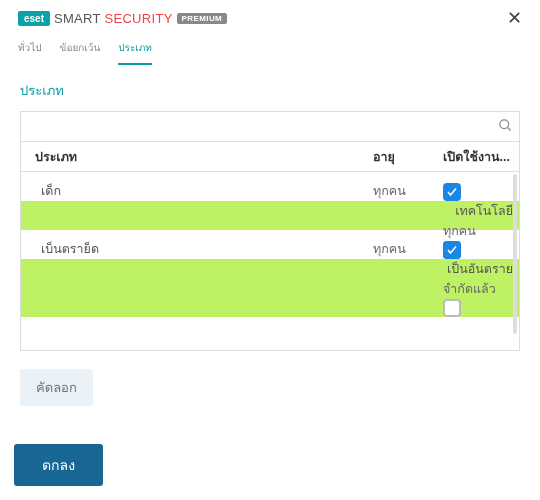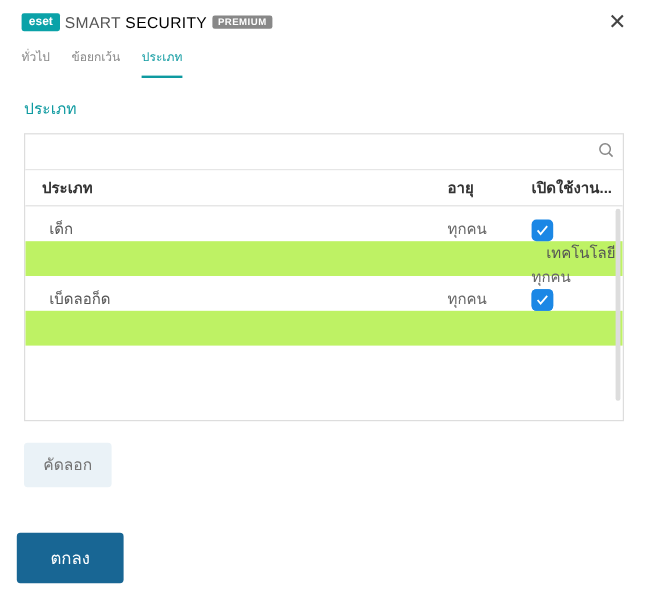--- a/index.html
+++ b/index.html
@@ -2,21 +2,21 @@
 <html><head>
 <meta charset="utf-8">
 <style>
   * { box-sizing: border-box; margin: 0; padding: 0; }
   html, body { width: 540px; height: 500px; font-family: "Segoe UI", Tahoma, sans-serif; font-size: 13px; color: #333; background: #fff; }
   .window { width: 540px; height: 500px; position: relative; background: #fff; display: flex; flex-direction: column; }
   .titlebar { display: flex; align-items: center; padding: 8px 12px 4px 18px; height: 32px; }
   .brand-badge { background: #0aa2a8; color: #fff; font-size: 10px; font-weight: 600; padding: 2px 6px; border-radius: 2px; margin-right: 4px; }
   .brand-text { font-size: 13px; color: #444; letter-spacing: 0.3px; }
   .brand-text .smart { font-weight: 400; color: #555; }
-  .brand-text .sec { font-weight: 300; color: #000000; }
+  .brand-text .sec { font-weight: 300; color: #ef4444; }
   .premium-badge { background: #888; color: #fff; font-size: 8px; padding: 1px 5px; border-radius: 2px; margin-left: 4px; font-weight: 600; letter-spacing: 0.4px; }
   .close-x { margin-left: auto; font-size: 18px; color: #444; cursor: pointer; padding: 0 6px; }
   .header { display: flex; align-items: center; padding: 8px 18px 8px 18px; }
   .page-title { font-size: 20px; color: #444; font-weight: 400; }
   .help { margin-left: auto; font-size: 18px; color: #999; cursor: pointer; }
   .tabs { display: flex; gap: 18px; padding: 0 18px; border-bottom: 1px solid transparent; margin-top: 2px; }
   .tab { font-size: 10px; color: #888; padding: 6px 0 10px 0; cursor: pointer; position: relative; }
   .tab.active { color: #0e9aa0; }
   .tab.active::after { content:""; position:absolute; left:0; right:0; bottom:0; height:2px; background:#0e9aa0; }
   .content { flex: 1; padding: 14px 20px 0 20px; display:flex; flex-direction:column; overflow:hidden; }
@@ -101,28 +101,35 @@
             <div class="col-age">ทุกคน</div>
             <div class="col-en">
               <span class="chk on">
                 <svg viewBox="0 0 24 24">
                   <polyline points="4,12 9,18 20,5"></polyline>
                 </svg>
               </span>
             </div>
           </div>
           <div class="row">
-            <div class="col-cat">เบ็ดลอก็ด</div>
+            <div class="col-cat">เบ็นตราย็ด</div>
             <div class="col-age">ทุกคน</div>
             <div class="col-en">
               <span class="chk on">
                 <svg viewBox="0 0 24 24">
                   <polyline points="4,12 9,18 20,5"></polyline>
                 </svg>
               </span>
+            </div>
+          </div>
+          <div class="row alt">
+            <div class="col-cat">เป็นอันตราย</div>
+            <div class="col-age">จำกัดแล้ว</div>
+            <div class="col-en">
+              <span class="chk off"></span>
             </div>
           </div>
           <div class="row alt"></div>
         </div>
       <div class="scroll-ind"></div>
     </div>
 
     <div class="below">
       <button class="btn-ghost">คัดลอก</button>
     </div>

